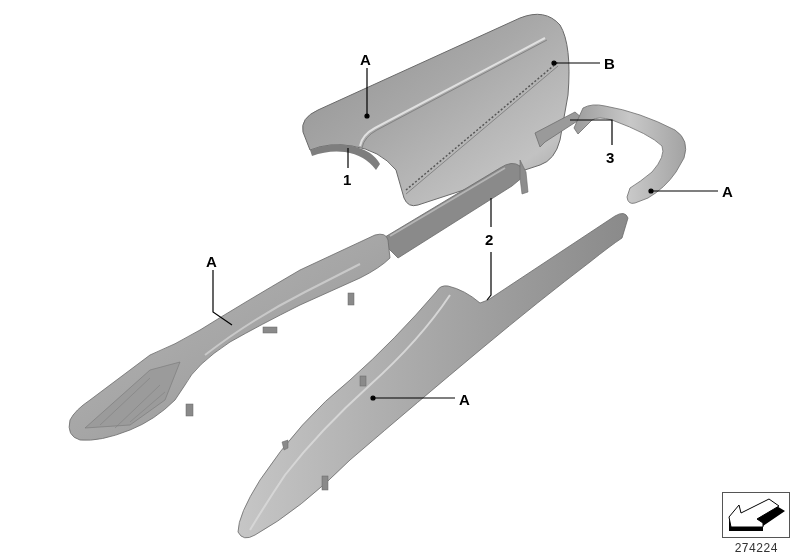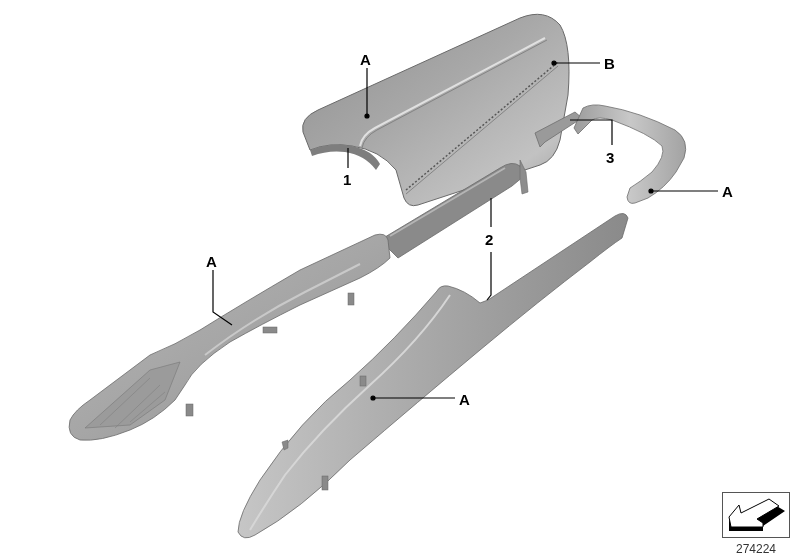--- a/index.html
+++ b/index.html
@@ -1,20 +1,20 @@
 <!DOCTYPE html>
 <html><head>
 <meta charset="utf-8">
 <style>
   html, body { margin: 0; padding: 0; background: #ffffff; }
   body { width: 800px; height: 560px; position: relative; overflow: hidden; font-family: "Liberation Sans", sans-serif; }
   #diagram { position: absolute; left: 0; top: 0; width: 800px; height: 560px; }
   .callout { position: absolute; font-family: "Liberation Sans", sans-serif; font-weight: bold; font-size: 15px; color: #000; line-height: 1; }
   .ref-box { position: absolute; left: 722px; top: 492px; width: 68px; height: 46px; border: 1px solid #555; background: #fff; box-sizing: border-box; }
-  .ref-number { position: absolute; left: 722px; top: 542px; width: 68px; text-align: center; font-size: 12px; color: #333; font-family: Liberation Sans, sans-serif; }
+  .ref-number { position: absolute; left: 722px; top: 542px; width: 68px; text-align: center; font-size: 12px; color: #333; font-family: Liberation Mono, monospace; }
 </style>
 </head>
 <body>
 
 <svg id="diagram" viewBox="0 0 800 560" xmlns="http://www.w3.org/2000/svg">
   <defs>
     <linearGradient id="gLid" x1="0" y1="0" x2="1" y2="1">
       <stop offset="0" stop-color="#8e8e8e"></stop>
       <stop offset="0.45" stop-color="#a8a8a8"></stop>
       <stop offset="0.8" stop-color="#c2c2c2"></stop>

